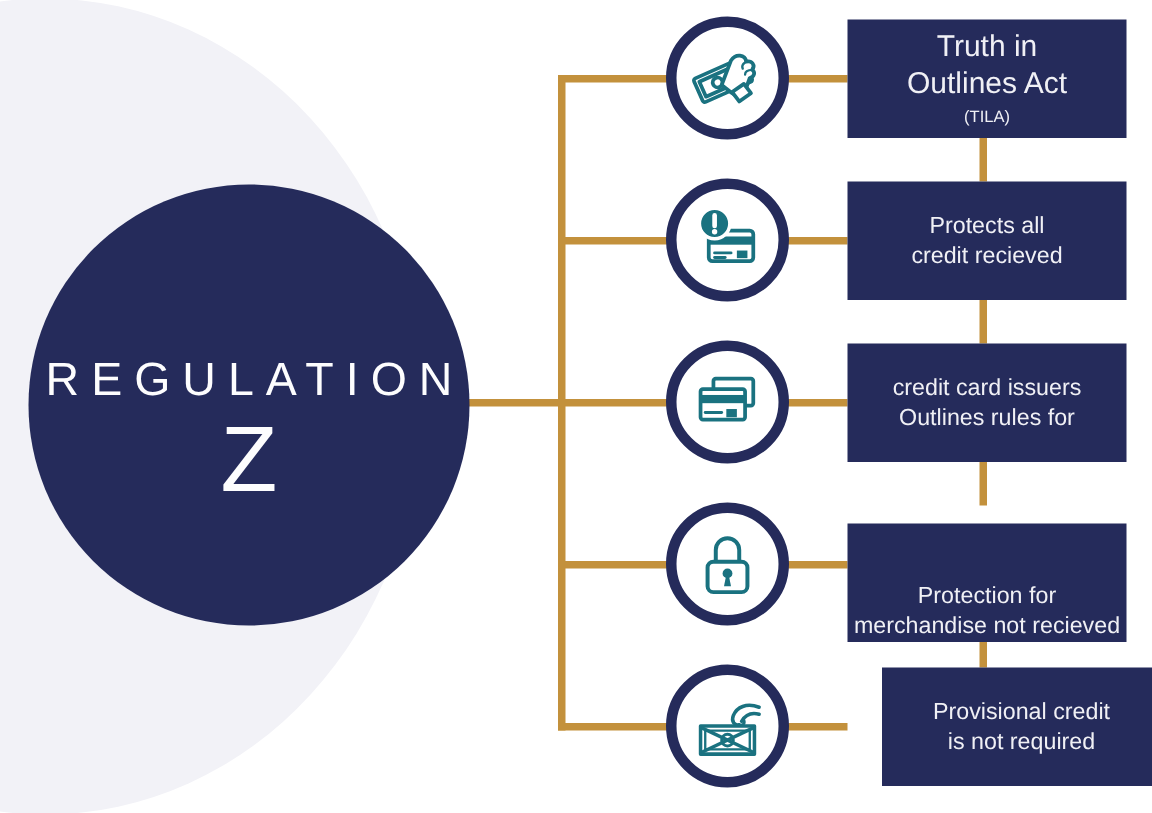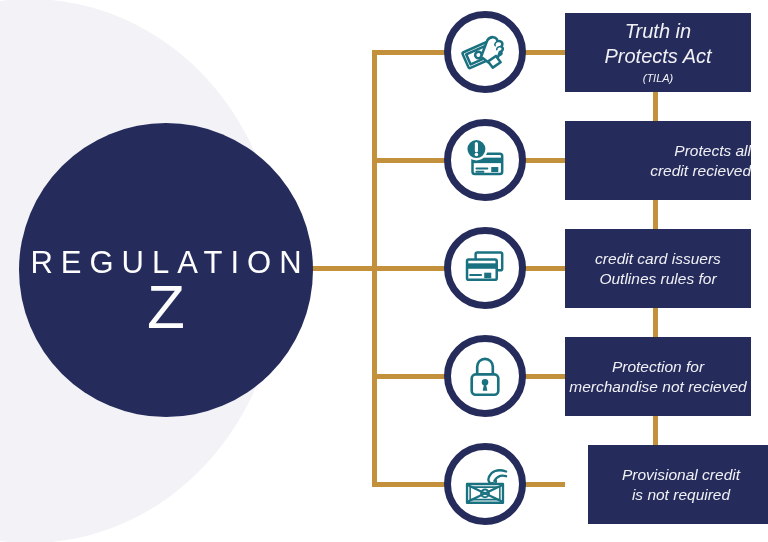--- a/index.html
+++ b/index.html
@@ -25,41 +25,40 @@
   .v0{top:92px;}.v1{top:200px;}.v2{top:308px;}.v3{top:416px;}
   
   .navy-circle{
     position:absolute;left:19px;top:123px;width:294px;height:294px;border-radius:50%;
     background:#252B5B;color:#FDFDFE;
   }
   .reg{
     position:absolute;top:112px;left:0;width:100%;text-align:center;
     font-size:31px;letter-spacing:8px;padding-left:8px;box-sizing:border-box;
     font-weight:400;
-    margin-top:10px;
   }
   .zbig{
     position:absolute;top:148px;left:0;width:100%;text-align:center;
     font-size:62px;font-weight:400;
   }
   
   .icon-circle{
     position:absolute;left:444px;width:82px;height:82px;box-sizing:border-box;
     border:7px solid #252B5B;border-radius:50%;background:#ffffff;
     display:flex;align-items:center;justify-content:center;
   }
   .i0{top:11px;}.i1{top:119px;}.i2{top:227px;}.i3{top:335px;}.i4{top:443px;}
   
   .box{
     position:absolute;left:565px;width:186px;height:79px;background:#252B5B;
     color:#F0F0F5;display:flex;flex-direction:column;align-items:center;justify-content:center;
     text-align:center;
   }
-  .x0{top:13px;}.x1{top:121px;align-items:flex-end;}.x2{top:229px;}.x3{top:337px;}.x4{top:445px;margin-left:23px;}
-  .box span{display:block;font-size:15.5px;line-height:20px;font-style:italic;}
+  .x0{top:13px;}.x1{top:121px;}.x2{top:229px;}.x3{top:349px;justify-content:flex-end;}.x4{top:445px;margin-left:23px;}
+  .box span{display:block;font-size:15.5px;line-height:20px;}
   .x0 span{font-size:20px;line-height:25px;}
   .x0 span.note{font-size:11px;line-height:16px;margin-top:1px;}
   svg{display:block;}
 </style>
 </head>
 <body>
 
 <div class="canvas">
 
   <div class="light-circle"></div>
@@ -144,21 +143,21 @@
         <path d="M53 34 L11 54"></path>
         <path d="M59 16 C48 12 40 16 37 23 C35 28 38 32 42 31"></path>
         <path d="M59 22 C52 20 47 23 44 28"></path>
         <path d="M42 31 C45 32 47 30 46 27" stroke-width="2.5"></path>
       </g>
     </svg>
   </div>
 
   <div class="box x0">
     <span>Truth in</span>
-    <span>Protects Act</span>
+    <span>Outlines Act</span>
     <span class="note">(TILA)</span>
   </div>
   <div class="box x1">
     <span>Protects all</span>
     <span>credit recieved</span>
   </div>
   <div class="box x2">
     <span>credit card issuers</span>
     <span>Outlines rules for</span>
   </div>

